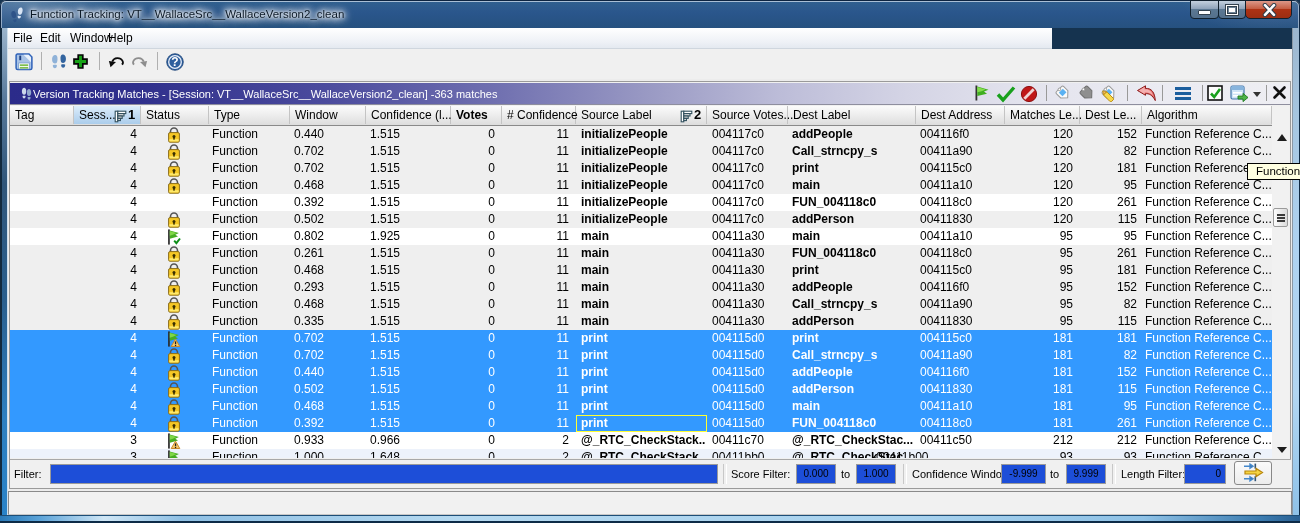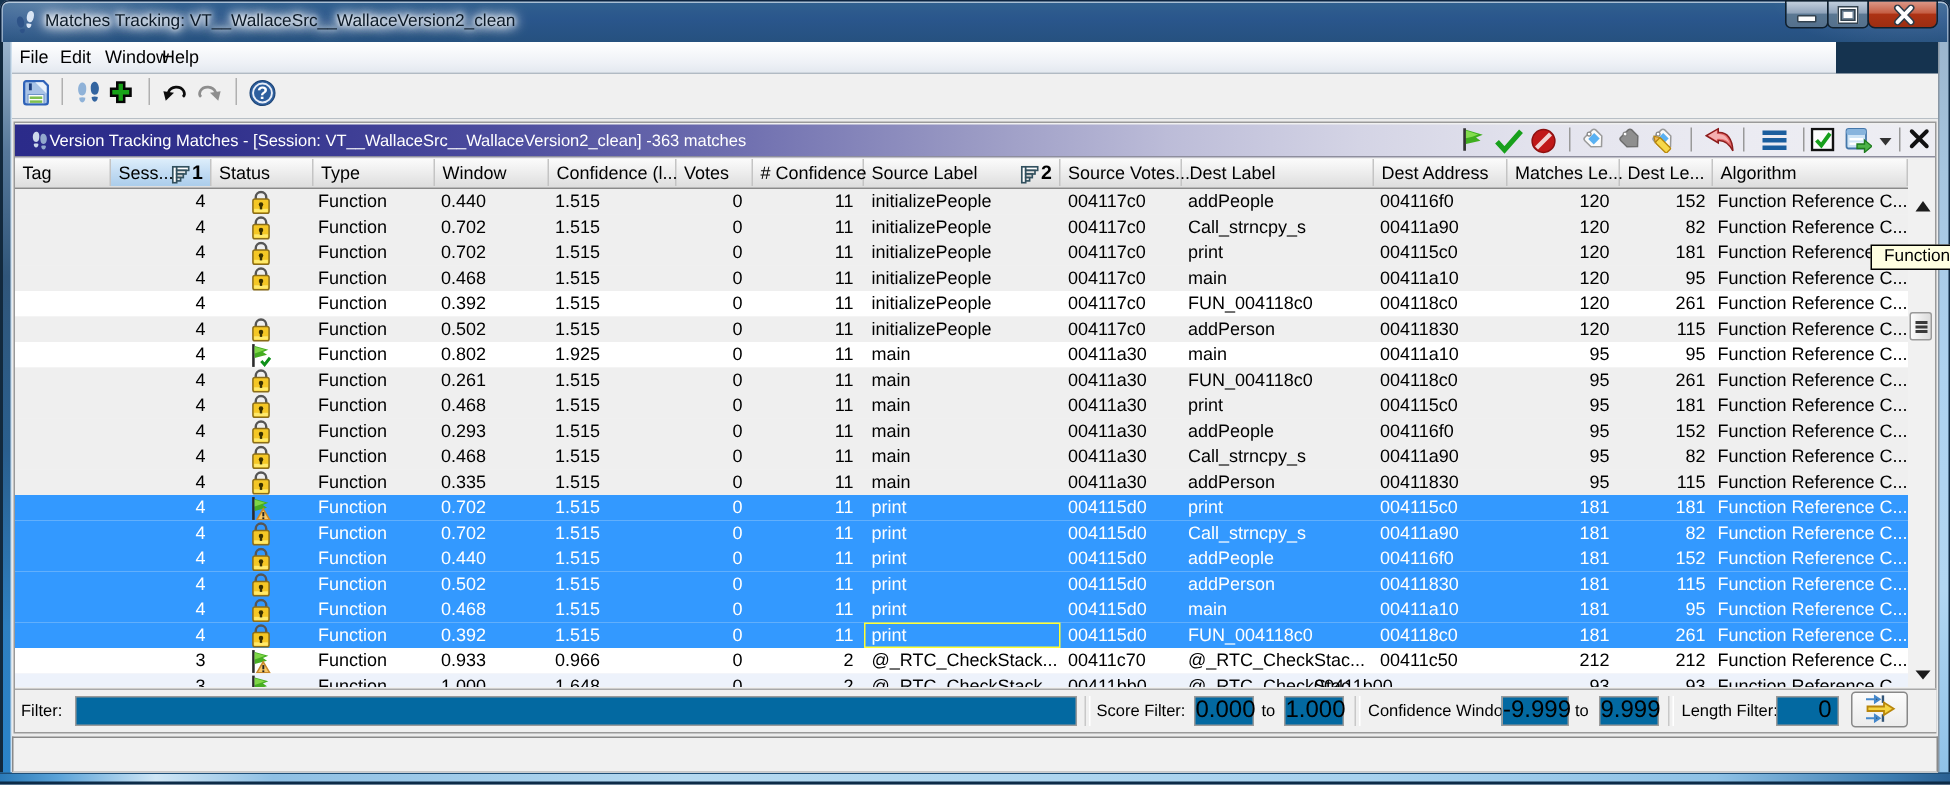--- a/index.html
+++ b/index.html
@@ -9,47 +9,47 @@
   background:radial-gradient(130px 46px at 26px 0px, rgba(255,255,255,.22), rgba(255,255,255,0) 72%),
   radial-gradient(130px 46px at 1274px 0px, rgba(255,255,255,.14), rgba(255,255,255,0) 72%),
   linear-gradient(#31618f,#2a568c 45%,#26517f);border-radius:6px 6px 0 0;
   box-shadow:inset 0 2px 0 rgba(235,243,250,.65), inset 2px 0 0 rgba(225,235,245,.55), inset -2px 0 0 rgba(225,235,245,.55);}
 #titlebar .outline{position:absolute;inset:0;border:1px solid #0d2440;border-bottom:none;border-radius:6px 6px 0 0}
 #titletext{position:absolute;left:30px;top:8px;font-size:11.5px;color:#0c1a28;
   text-shadow:0 0 3px #fff,0 0 6px #fff,0 0 9px #fff,0 0 12px #fff,0 1px 8px #fff;white-space:nowrap}
 #sidebarL{position:absolute;left:0;top:28px;width:8px;height:487px;background:linear-gradient(#9ab4cc 0%,#56789a 15%,#30567a 32%,#2a5f8e 56%,#2e7fc0 80%,#2a83c8 100%);box-shadow:inset 2px 0 0 #12293d,inset -1px 0 0 #cfe0ee}
 #sidebarR{position:absolute;right:0;top:28px;width:8px;height:487px;background:linear-gradient(#9cb6ce 0%,#a6c6e0 18%,#aed2f0 45%,#b2d6f2 75%,#8fc2e8 100%);box-shadow:inset -1px 0 0 #0f2a44,inset 1px 0 0 #8a97a4}
 #bottombar{position:absolute;left:0;top:515px;width:1300px;height:8px;background:linear-gradient(90deg,#2a7ab8 0%,#5ba3d8 3%,#cfe6f5 8%,#8fc0e4 14%,#b5d9f0 35%,#a8d2ee 70%,#8fc2e6 88%,#3c7cb0 97%,#2a6092 100%);box-shadow:inset 0 -2px 0 #0d2b47,inset 0 1px 0 #1d4e77}
-#menubar{position:absolute;left:8px;top:28px;width:1216px;height:20px;
+#menubar{position:absolute;left:8px;top:28px;width:1044px;height:20px;
   background:linear-gradient(#ffffff,#eef1f6 70%,#e4e9f0);border-bottom:1px solid #cfd6de}
 .menuitem{position:absolute;top:3px;font-size:12px;color:#000}
 #toolbar{position:absolute;left:8px;top:49px;width:1284px;height:30px;background:#f0f0f0}
 .tsep{position:absolute;width:1px;height:18px;background:#b0b0b0}
 #workarea{position:absolute;left:8px;top:79px;width:1284px;height:436px;background:#ececec}
 
 #subwin{position:absolute;left:9px;top:81px;width:1282px;height:408px;border:1px solid #9a9a9a;background:#f0f0f0;box-sizing:border-box}
 #subtitle{position:absolute;left:10px;top:83px;width:1280px;height:21px;
   background:linear-gradient(90deg,#2b2b8a 0%,#30308c 10%,#4c4c9e 25%,#7070b0 38%,#9a9ac4 50%,#bcbcd8 60%,#d4d4e5 70%,#e4e4ee 80%,#ebebf2 90%,#eeeef3 100%);box-shadow:0 1px 0 #8e8e9e}
 #subtitletext{position:absolute;left:33px;top:88px;font-size:11px;color:#ffffff;white-space:nowrap}
 .sti{position:absolute;top:85px}
 .ssep{position:absolute;top:85px;width:1px;height:16px;background:#999}
 
 #thead{position:absolute;left:10px;top:106px;width:1262px;height:19px;
   background:linear-gradient(#fbfbfb,#ebebeb 55%,#dddddd);border-bottom:1px solid #8a8a8a}
 .hc{position:absolute;top:0;height:18px;border-right:1px solid #c4c4c4;box-sizing:border-box}
 .ht{position:absolute;left:5px;top:2px;font-size:12px;color:#000;white-space:nowrap}
 .row{position:absolute;left:10px;width:1262px;overflow:hidden}
 .c{position:absolute;top:0;height:17px;line-height:17px;font-size:12px;white-space:nowrap;overflow:hidden;box-sizing:border-box}
-.b{font-weight:normal}
+.b{font-weight:bold}
 .st{position:absolute;top:1px}
 #focuscell{position:absolute;left:576px;top:415px;width:131px;height:17px;border:1px solid #ffff33;box-sizing:border-box}
 
 #vscroll{position:absolute;left:1272px;top:107px;width:17px;height:351px;background:#f1f1f1}
 .flabel{position:absolute;top:7px;font-size:11px;color:#000;white-space:nowrap}
-.finput{position:absolute;top:3px;height:20px;background:#0369a1;border:1px solid #9a9a9a;box-sizing:border-box;font-size:16px;line-height:18px}
+.finput{position:absolute;top:3px;height:20px;background:#1d4ed8;border:1px solid #9a9a9a;box-sizing:border-box;font-size:10px;line-height:18px}
 .fnum{text-align:center}
 .fsep{position:absolute;top:4px;width:2px;height:20px;border-left:1px solid #c8c8c8;border-right:1px solid #fff}
 
 #statusbar{position:absolute;left:8px;top:491px;width:1284px;height:24px;background:#f1f1f1;border:1px solid #8a8a8a;border-bottom-color:#c8c8c8;box-sizing:border-box}
 
 .wbtn{position:absolute;top:0;height:19px;border:1px solid #10202e;box-sizing:border-box}
 #btnmin{left:1190px;width:29px;border-radius:0 0 4px 4px;background:linear-gradient(#c3d0de,#8fa3ba 45%,#5b7893 50%,#54708c)}
 #btnmax{left:1218px;width:28px;border-radius:0 0 4px 4px;background:linear-gradient(#c3d0de,#8fa3ba 45%,#5b7893 50%,#54708c)}
 #btnclose{left:1245px;width:47px;border-radius:0 0 5px 5px;background:linear-gradient(#dc9888,#c55e44 45%,#ad3214 50%,#9c2e12)}
 
@@ -63,21 +63,21 @@
 <svg style="position:absolute;left:11px;top:6px" width="12" height="17" viewBox="0 0 12 17">
 <g transform="rotate(-12 3 12)">
 <path d="M1.1 8.0 C1.3 5.8 2.6 4.6 4.0 5.0 C5.4 5.5 5.8 7.0 5.7 8.8 C5.6 10.7 5.1 12.4 3.4 12.4 C1.7 12.4 0.9 10.2 1.1 8.0 Z" fill="#2e5388"></path>
 <path d="M1.7 13.7 C2.7 13.3 4.2 13.3 5.1 13.7 C5.1 15.1 4.5 16.3 3.4 16.3 C2.3 16.3 1.7 15.1 1.7 13.7 Z" fill="#2e5388"></path>
 </g>
 <g transform="rotate(10 9 7) translate(0 1)">
 <path d="M6.6 3.4 C6.8 1.2 8.1 0.0 9.5 0.4 C10.9 0.9 11.3 2.4 11.2 4.2 C11.1 6.1 10.6 7.8 8.9 7.8 C7.2 7.8 6.4 5.6 6.6 3.4 Z" fill="#d9e5f4"></path>
 <path d="M7.2 9.1 C8.2 8.7 9.7 8.7 10.6 9.1 C10.6 10.5 10.0 11.7 8.9 11.7 C7.8 11.7 7.2 10.5 7.2 9.1 Z" fill="#d9e5f4"></path>
 </g>
 </svg>
-<div id="titletext">Matches Tracking: VT__WallaceSrc__WallaceVersion2_clean</div>
+<div id="titletext">Function Tracking: VT__WallaceSrc__WallaceVersion2_clean</div>
 <div class="wbtn" id="btnmin"></div>
 <div class="wbtn" id="btnmax"></div>
 <div class="wbtn" id="btnclose"></div>
 <div style="position:absolute;left:1198px;top:10px;width:13px;height:5px;background:#fdfdfd;border:1px solid #33424f;box-sizing:border-box;z-index:5;border-radius:1px"></div>
 <div style="position:absolute;left:1225px;top:4px;width:14px;height:12px;border:1px solid #33424f;box-sizing:border-box;z-index:5;background:#fdfdfd"></div>
 <div style="position:absolute;left:1227px;top:6px;width:10px;height:8px;border:1px solid #33424f;box-sizing:border-box;z-index:6;background:#6e8396"></div>
 <div style="position:absolute;left:1229px;top:8px;width:6px;height:4px;background:#fdfdfd;z-index:7"></div>
 <svg style="position:absolute;left:1262px;top:3px;z-index:5" width="15" height="14" viewBox="0 0 15 14">
  <path d="M3 2.2 L12 11.8 M12 2.2 L3 11.8" stroke="#2e3c49" stroke-width="4.6" stroke-linecap="round"></path>
  <path d="M3 2.2 L12 11.8 M12 2.2 L3 11.8" stroke="#fdfdfd" stroke-width="2.6" stroke-linecap="round"></path>
@@ -228,21 +228,21 @@
 </div>
 <div class="hc" style="left:199px;width:81px;">
       <span class="ht">Type</span>
 </div>
 <div class="hc" style="left:280px;width:76px;">
       <span class="ht">Window</span>
 </div>
 <div class="hc" style="left:356px;width:85px;">
       <span class="ht">Confidence (l...</span>
 </div>
-<div class="hc" style="left:441px;width:51px;">
+<div class="hc" style="left:441px;width:51px;font-weight:bold;">
       <span class="ht">Votes</span>
 </div>
 <div class="hc" style="left:492px;width:74px;">
       <span class="ht"># Confidence</span>
 </div>
 <div class="hc" style="left:566px;width:131px;">
       <span class="ht">Source Label</span>
 <svg style="position:absolute;left:104px;top:4px" width="13" height="13" viewBox="0 0 13 13">
 <g fill="#ffffff" stroke="#32505e" stroke-width="1.1" stroke-linejoin="miter">
 <rect x="1.2" y="1.2" width="2.6" height="10.6"></rect>

